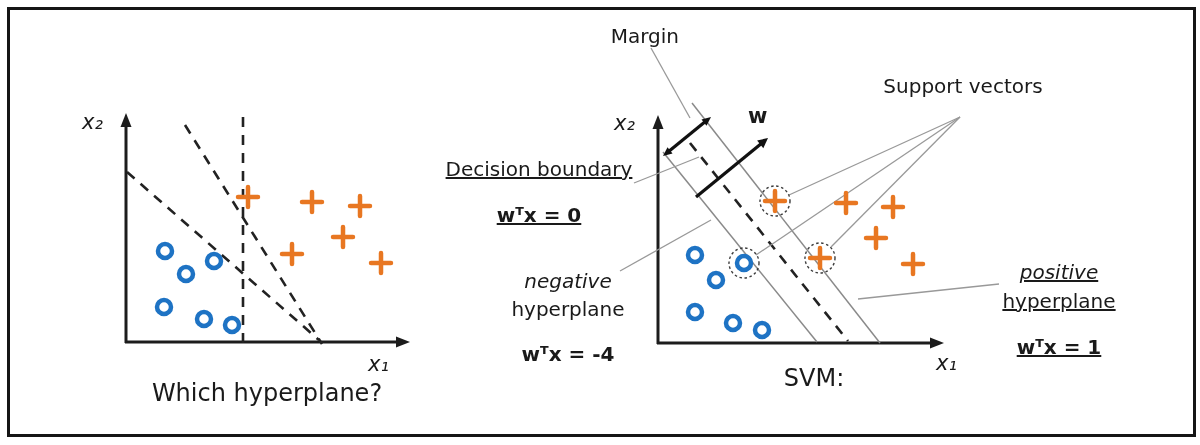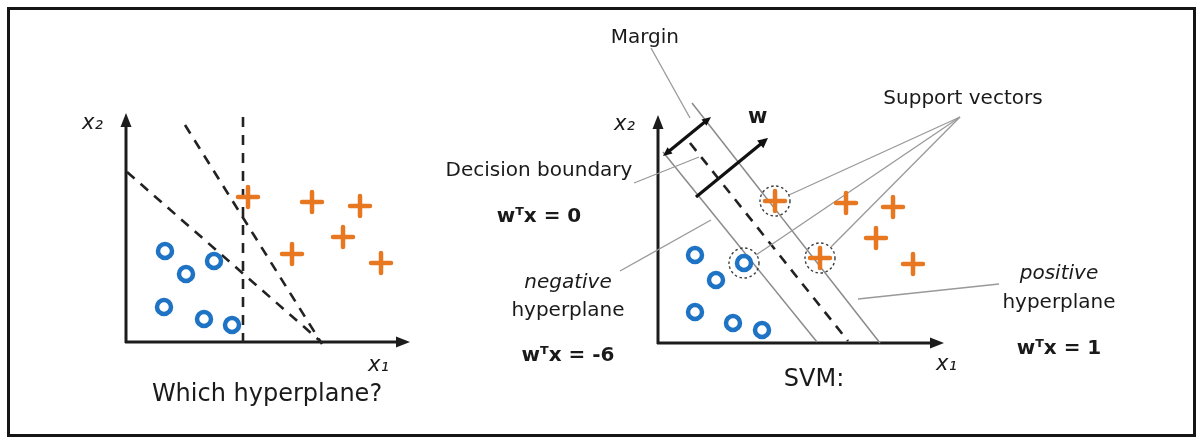--- a/index.html
+++ b/index.html
@@ -16,21 +16,21 @@
   .thick-head{fill:#111;stroke:none;}
   .pt-neg{fill:none;stroke:var(--c-neg,#1e73c4);stroke-width:4.5;}
   .pt-pos{fill:none;stroke:var(--c-pos,#e87722);stroke-width:4.5;stroke-linecap:round;}
   .pt-sv{fill:none;stroke:#3a3a3a;stroke-width:1.4;stroke-dasharray:2.5 2.6;}
   .lbl{position:absolute;font-size:20px;line-height:24px;white-space:nowrap;}
   .center{text-align:center;white-space:normal;}
   .it{font-style:italic;}
   .eq{font-weight:bold;margin-top:17px;}
   .axlbl{font-style:italic;font-size:21px;}
   .caption{font-size:24px;line-height:27px;}
-  .block{line-height:29px;}
+  .block{line-height:29px;text-decoration:underline;}
   .block-neg{line-height:28px;}
   .wlbl{font-weight:bold;font-size:21px;}
 </style>
 </head>
 <body>
 
 <div class="canvas">
   <div class="frame"></div>
 
   <svg id="diagram-svg" width="1200" height="445" viewBox="0 0 1200 445">
@@ -114,31 +114,31 @@
   <div class="lbl axlbl" style="left:368px;top:352px;">x₁</div>
   <div class="lbl caption center" style="left:117px;top:380px;width:300px;">Which hyperplane?</div>
 
   <div class="lbl axlbl" style="left:614px;top:111px;">x₂</div>
   <div class="lbl axlbl" style="left:936px;top:351px;">x₁</div>
 
   <div class="lbl center" style="left:594px;top:24px;width:85px;text-align:right;">Margin</div>
 
   <div class="lbl wlbl" style="left:748px;top:104px;">w</div>
 
-  <div class="lbl center" style="left:878px;top:85px;width:170px;">Support vectors</div>
+  <div class="lbl center" style="left:878px;top:74px;width:170px;">Support vectors</div>
 
   <div class="lbl center block" style="left:429px;top:155px;width:220px;">
     <div>Decision boundary</div>
     <div class="eq">wᵀx = 0</div>
   </div>
 
   <div class="lbl center block-neg" style="left:468px;top:267px;width:200px;">
     <div class="it">negative</div>
     <div>hyperplane</div>
-    <div class="eq">wᵀx = -6</div>
+    <div class="eq">wᵀx = -4</div>
   </div>
 
   <div class="lbl center block" style="left:959px;top:258px;width:200px;">
     <div class="it">positive</div>
     <div>hyperplane</div>
     <div class="eq">wᵀx = 1</div>
   </div>
 
   <div class="lbl caption center" style="left:664px;top:363px;width:300px;line-height:31px;">
     <div>SVM:</div>

